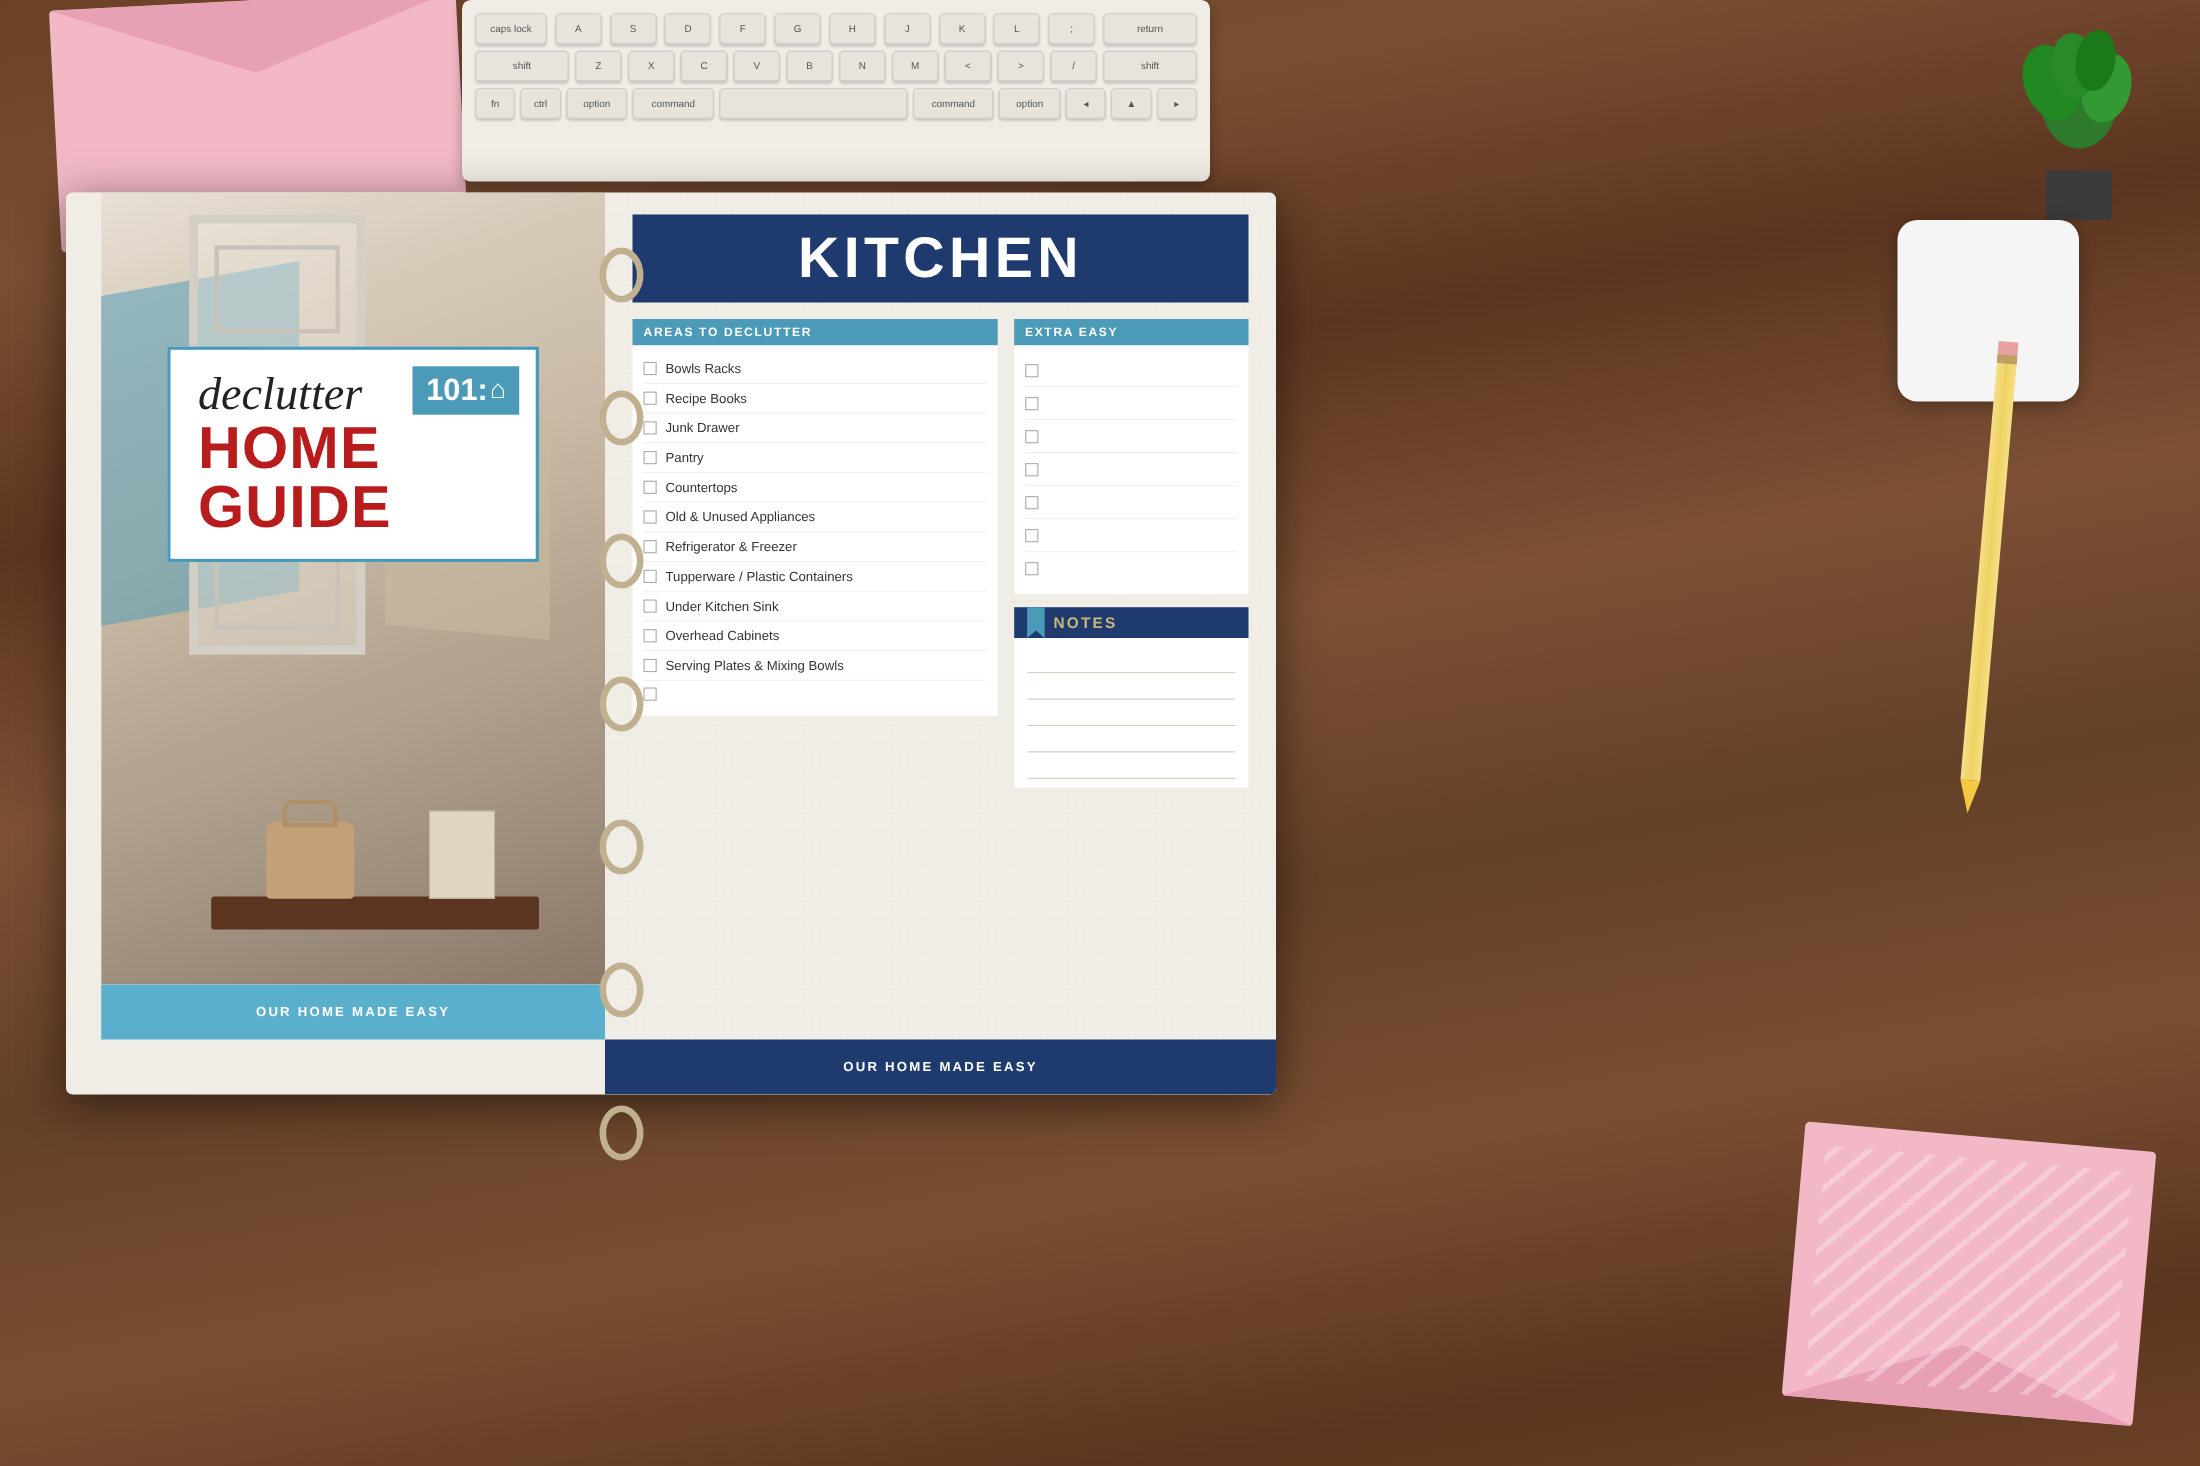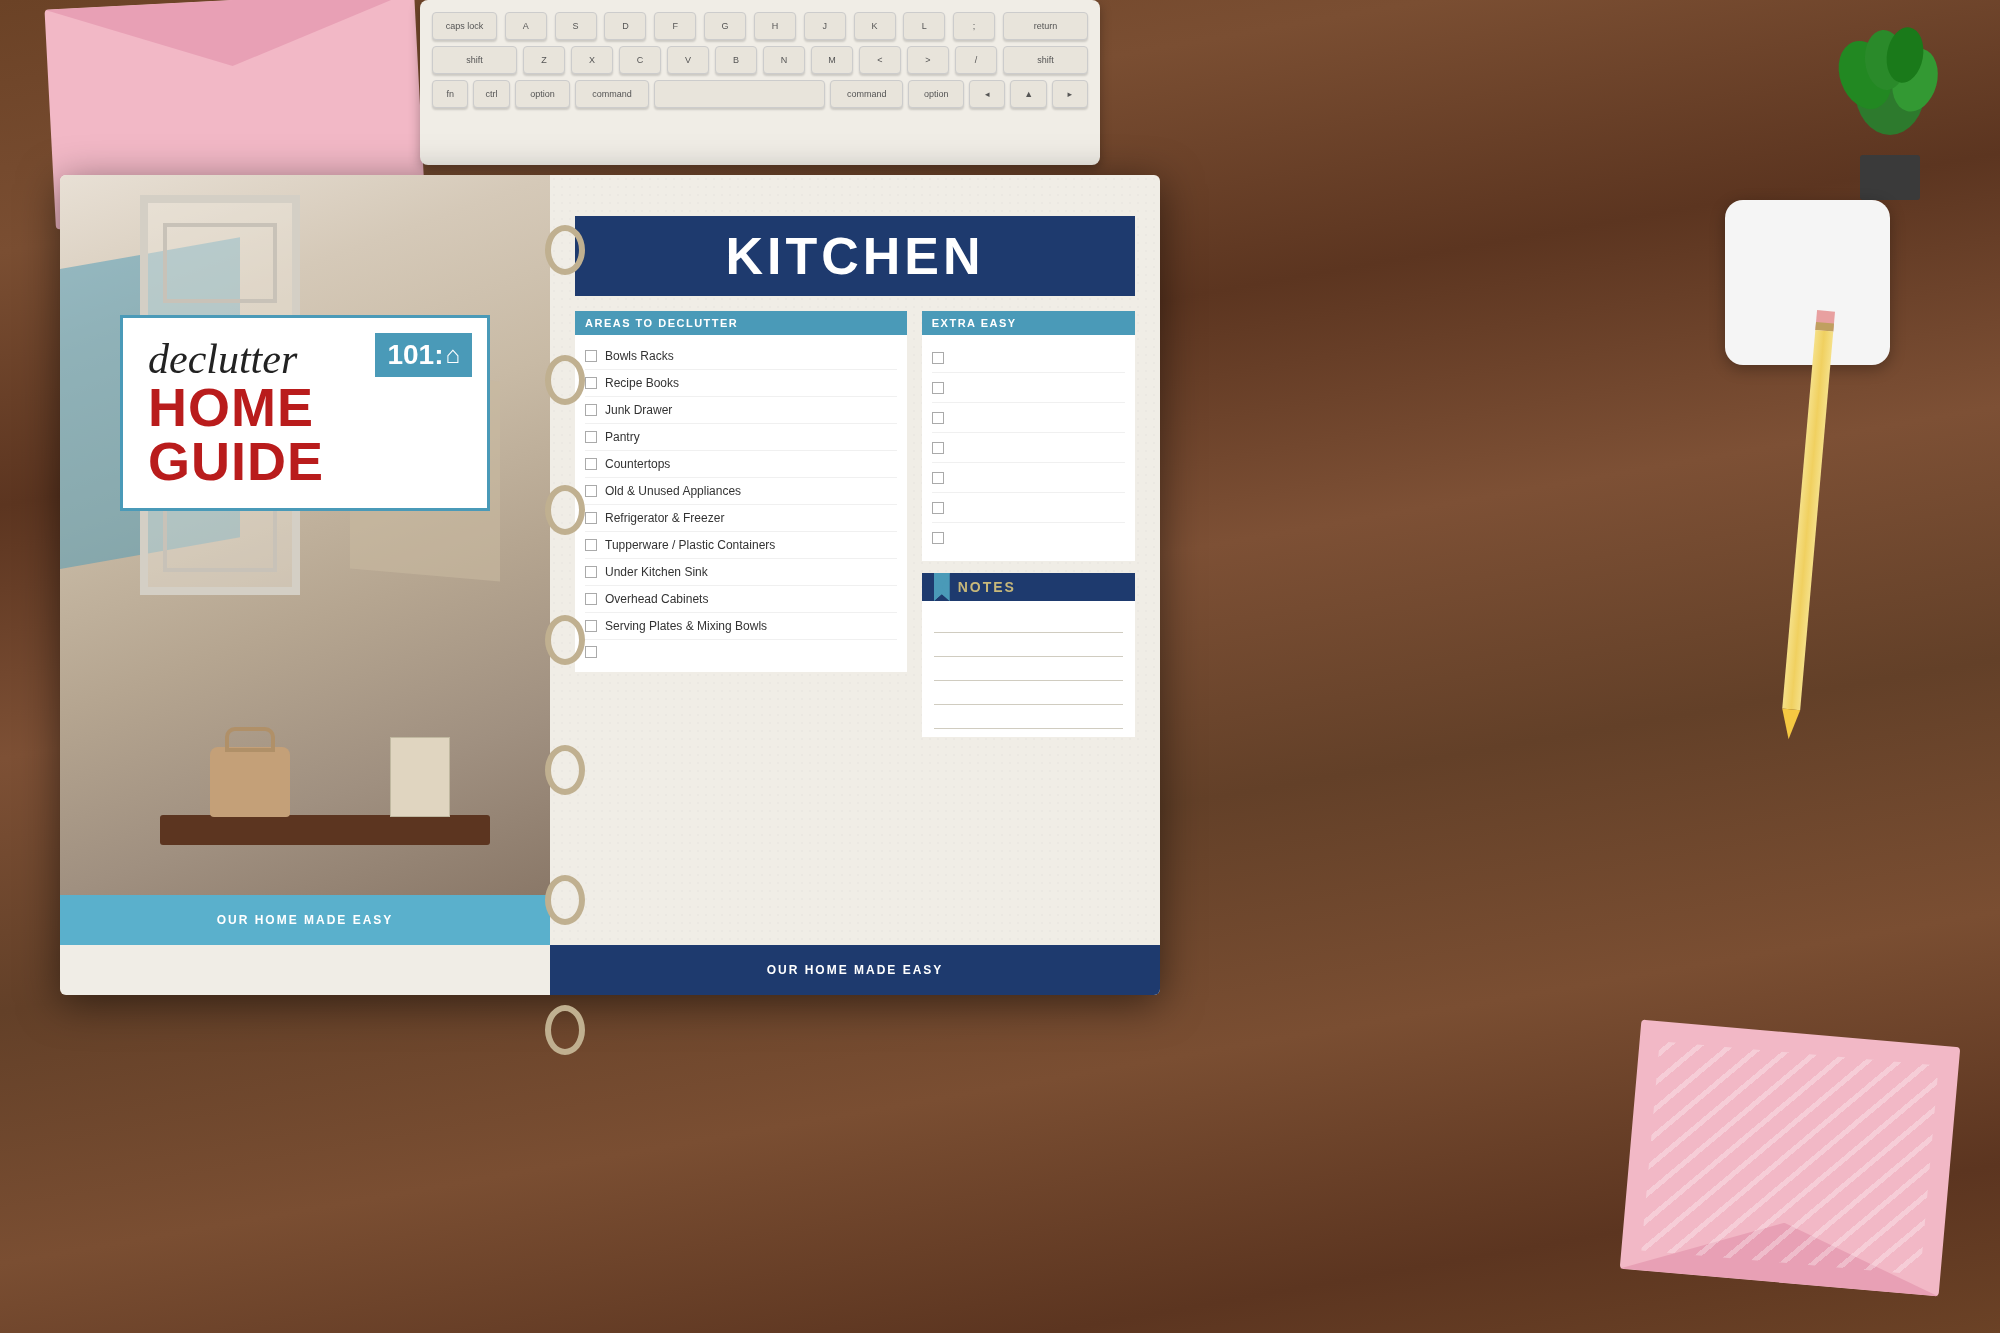--- a/index.html
+++ b/index.html
@@ -215,20 +215,21 @@
     }
 
     
     .left-page {
       width: 490px;
       height: 820px;
       background: #f0ede6;
       border-radius: 6px 0 0 6px;
       position: relative;
       overflow: hidden;
+      padding-left: 32px;
     }
 
     .cover-image {
       width: 100%;
       height: 720px;
       position: relative;
       overflow: hidden;
     }
 
     
@@ -360,21 +361,20 @@
       background: #1e3a6e;
       color: white;
       font-weight: 900;
       font-size: 52px;
       text-align: center;
       padding: 10px 20px;
       letter-spacing: 4px;
       margin-bottom: 15px;
       position: relative;
       z-index: 1;
-      margin-top: 21px;
     }
 
     .content-area {
       display: flex;
       gap: 15px;
       position: relative;
       z-index: 1;
     }
 
     

